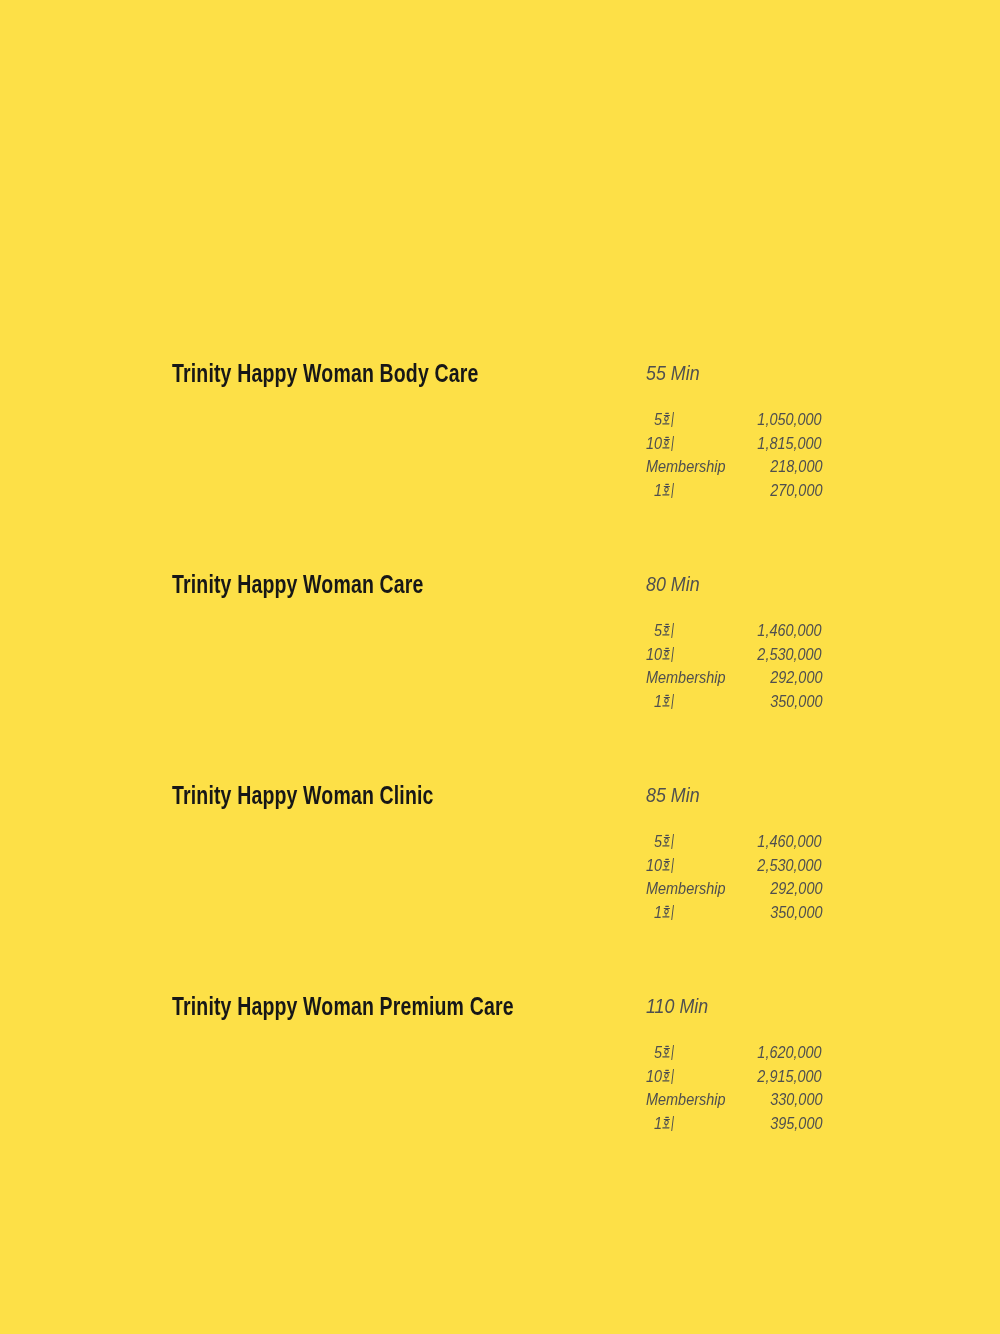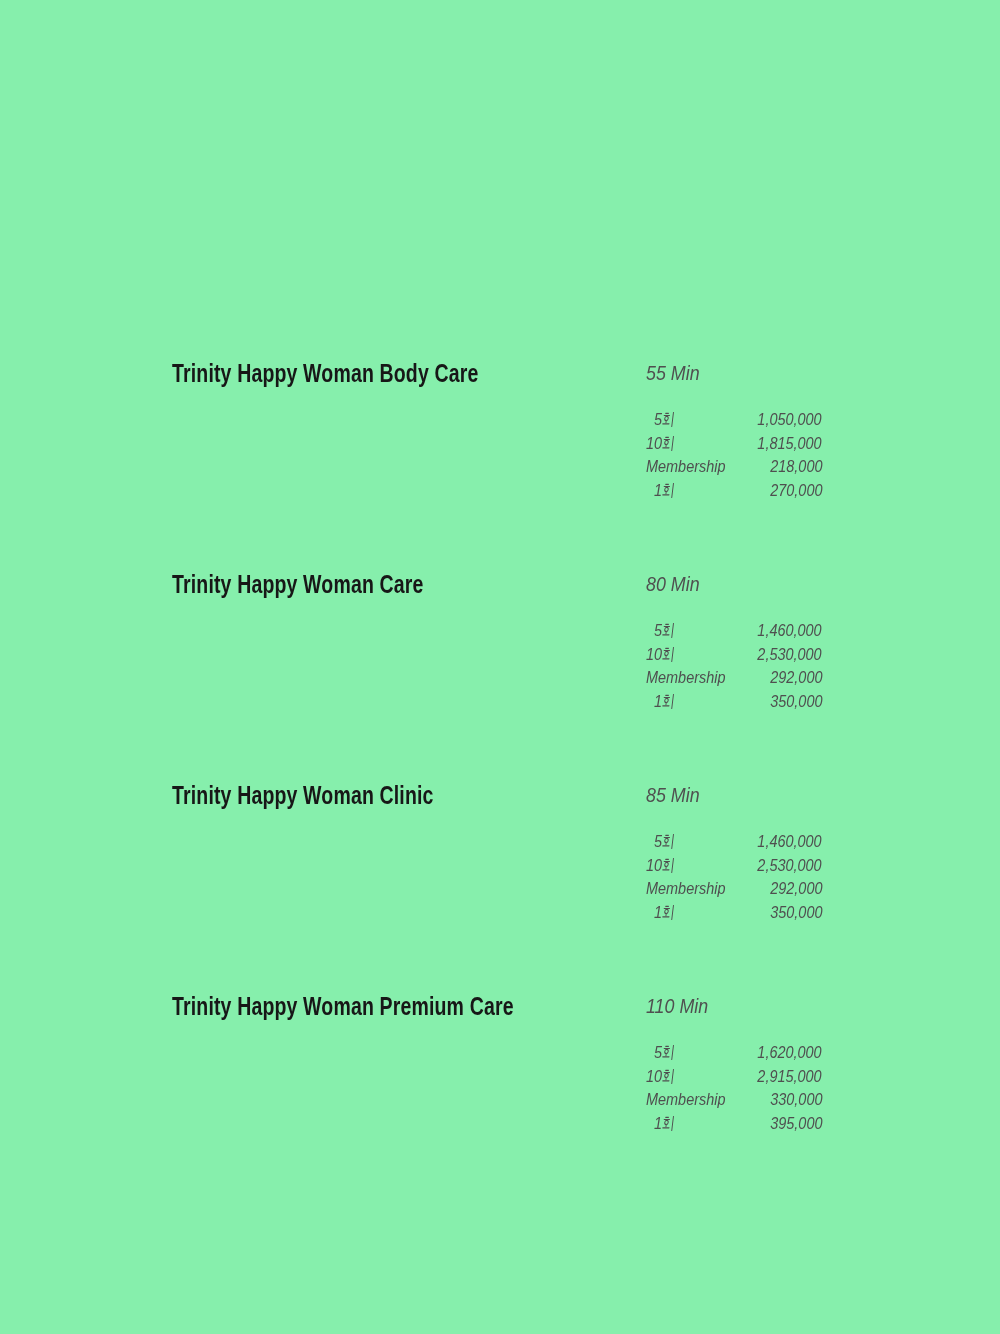--- a/index.html
+++ b/index.html
@@ -1,20 +1,20 @@
 <!DOCTYPE html>
 <html><head>
 <meta charset="utf-8">
 <style>
   html, body { margin: 0; padding: 0; background: #ffffff; }
   .page {
     position: relative;
     width: 1000px;
     height: 1334px;
-    background: #86efac;
+    background: #fde047;
     overflow: hidden;
     font-family: "Liberation Sans", "DejaVu Sans", sans-serif;
   }
   .content {
     position: absolute;
     left: 172px;
     top: 359px;
     width: 650px;
   }
   .section { position: relative; height: 211px; }

